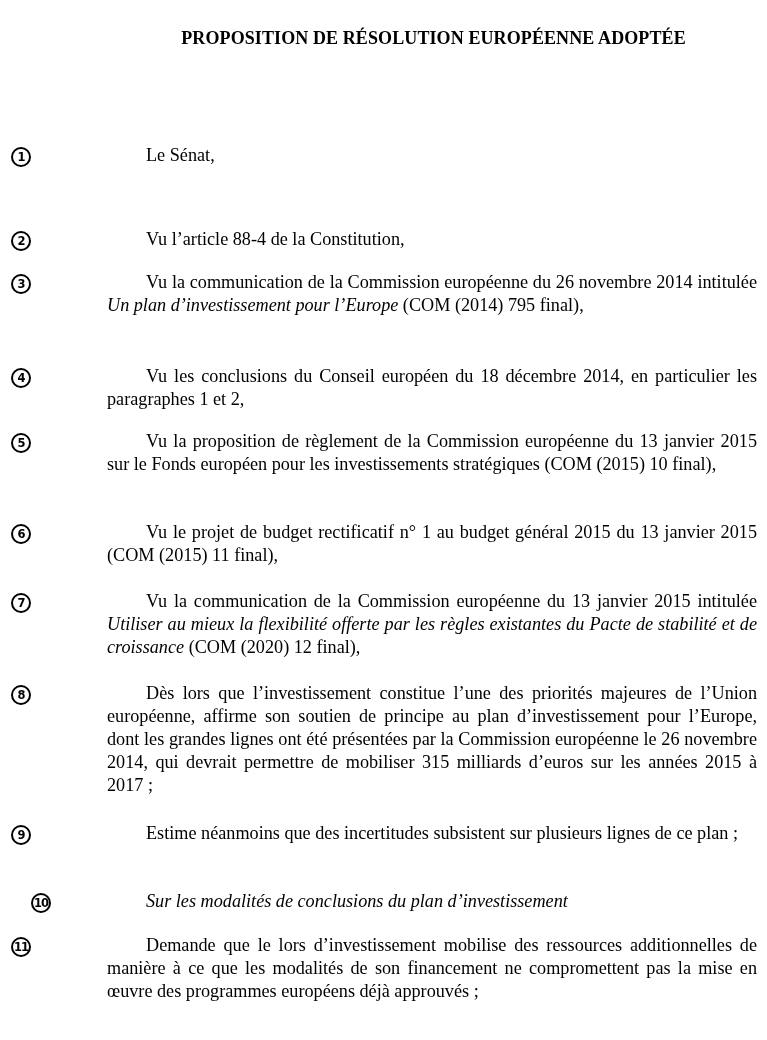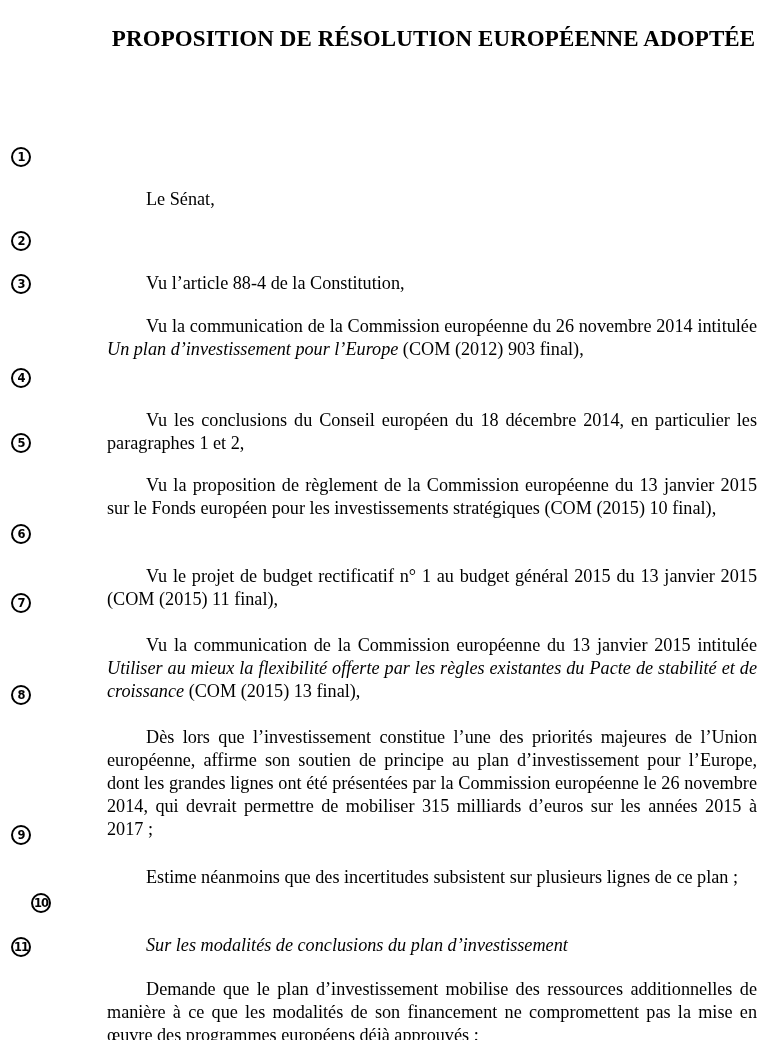--- a/index.html
+++ b/index.html
@@ -3,36 +3,35 @@
 <meta charset="utf-8">
 <style>
   html, body { margin: 0; padding: 0; background: #ffffff; }
   body {
     width: 767px; height: 1040px; overflow: hidden; position: relative;
     font-family: "Liberation Serif", "DejaVu Serif", serif;
     color: #000;
   }
   .title {
     position: absolute; left: 100px; top: 26px; width: 667px;
-    text-align: center; font-weight: bold; font-size: 23px; line-height: 25px;
+    text-align: center; font-weight: bold; font-size: 18px; line-height: 25px;
     letter-spacing: 0.1px;
   }
   .para { position: absolute; left: 0; width: 767px; }
   .marker {
     position: absolute; left: 11px; width: 20px; height: 20px;
     border: 2px solid #000; border-radius: 50%; box-sizing: border-box;
     font-family: "DejaVu Sans", sans-serif; font-weight: bold;
     font-size: 11.5px; line-height: 16px; text-align: center;
     letter-spacing: -1px;
   }
   .text {
     position: absolute; left: 107px; width: 650px;
     font-size: 18.2px; line-height: 23px; text-align: justify;
     text-indent: 39px;
-    margin-top: 44px;
   }
   .text i, .text .it { font-style: italic; }
   .single { text-align: left; }
 </style>
 </head>
 <body>
 
 <div class="title">
   <div>PROPOSITION DE RÉSOLUTION EUROPÉENNE ADOPTÉE</div>
 </div>
@@ -47,21 +46,21 @@
 <div class="para" style="top:228px;">
   <div class="marker" style="top:3px;">2</div>
   <div class="text single">
     <span>Vu l’article 88-4 de la Constitution,</span>
   </div>
 </div>
 
 <div class="para" style="top:271px;">
   <div class="marker" style="top:3px;">3</div>
   <div class="text">
-    <span>Vu la communication de la Commission européenne du 26 novembre 2014 intitulée </span><i>Un plan d’investissement pour l’Europe</i><span> (COM (2012) 903 final),</span>
+    <span>Vu la communication de la Commission européenne du 26 novembre 2014 intitulée </span><i>Un plan d’investissement pour l’Europe</i><span> (COM (2014) 795 final),</span>
   </div>
 </div>
 
 <div class="para" style="top:365px;">
   <div class="marker" style="top:3px;">4</div>
   <div class="text">
     <span>Vu les conclusions du Conseil européen du 18 décembre 2014, en particulier les paragraphes 1 et 2,</span>
   </div>
 </div>
 
@@ -75,21 +74,21 @@
 <div class="para" style="top:521px;">
   <div class="marker" style="top:3px;">6</div>
   <div class="text">
     <span>Vu le projet de budget rectificatif n° 1 au budget général 2015 du 13 janvier 2015 (COM (2015) 11 final),</span>
   </div>
 </div>
 
 <div class="para" style="top:590px;">
   <div class="marker" style="top:3px;">7</div>
   <div class="text">
-    <span>Vu la communication de la Commission européenne du 13 janvier 2015 intitulée </span><i>Utiliser au mieux la flexibilité offerte par les règles existantes du Pacte de stabilité et de croissance</i><span> (COM (2015) 13 final),</span>
+    <span>Vu la communication de la Commission européenne du 13 janvier 2015 intitulée </span><i>Utiliser au mieux la flexibilité offerte par les règles existantes du Pacte de stabilité et de croissance</i><span> (COM (2020) 12 final),</span>
   </div>
 </div>
 
 <div class="para" style="top:682px;">
   <div class="marker" style="top:3px;">8</div>
   <div class="text">
     <span>Dès lors que l’investissement constitue l’une des priorités majeures de l’Union européenne, affirme son soutien de principe au plan d’investissement pour l’Europe, dont les grandes lignes ont été présentées par la Commission européenne le 26 novembre 2014, qui devrait permettre de mobiliser 315 milliards d’euros sur les années 2015 à 2017 ;</span>
   </div>
 </div>
 
@@ -103,15 +102,15 @@
 <div class="para" style="top:890px;">
   <div class="marker" style="top:3px;margin-left:20px;">10</div>
   <div class="text single">
     <i>Sur les modalités de conclusions du plan d’investissement</i>
   </div>
 </div>
 
 <div class="para" style="top:934px;">
   <div class="marker" style="top:3px;">11</div>
   <div class="text">
-    <span>Demande que le plan d’investissement mobilise des ressources additionnelles de manière à ce que les modalités de son financement ne compromettent pas la mise en œuvre des programmes européens déjà approuvés ;</span>
+    <span>Demande que le lors d’investissement mobilise des ressources additionnelles de manière à ce que les modalités de son financement ne compromettent pas la mise en œuvre des programmes européens déjà approuvés ;</span>
   </div>
 </div>
 
 </body></html>

